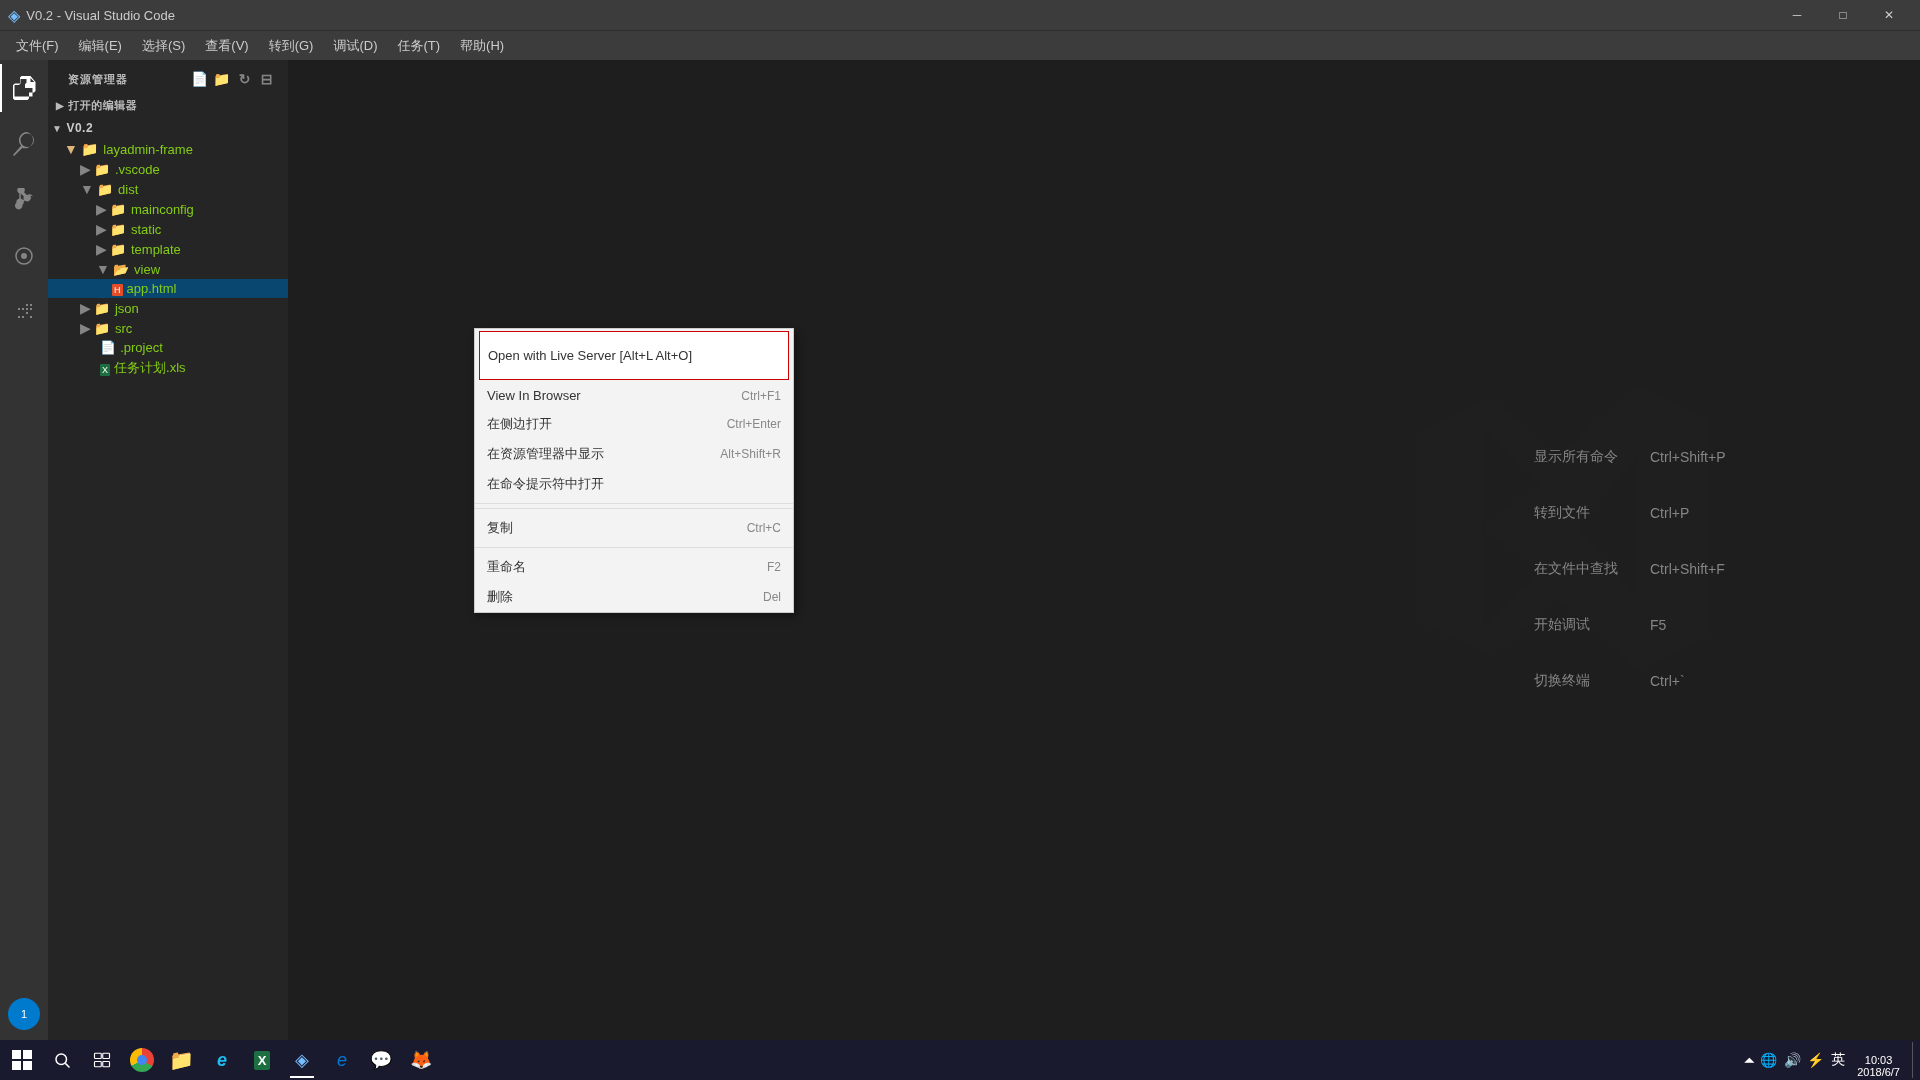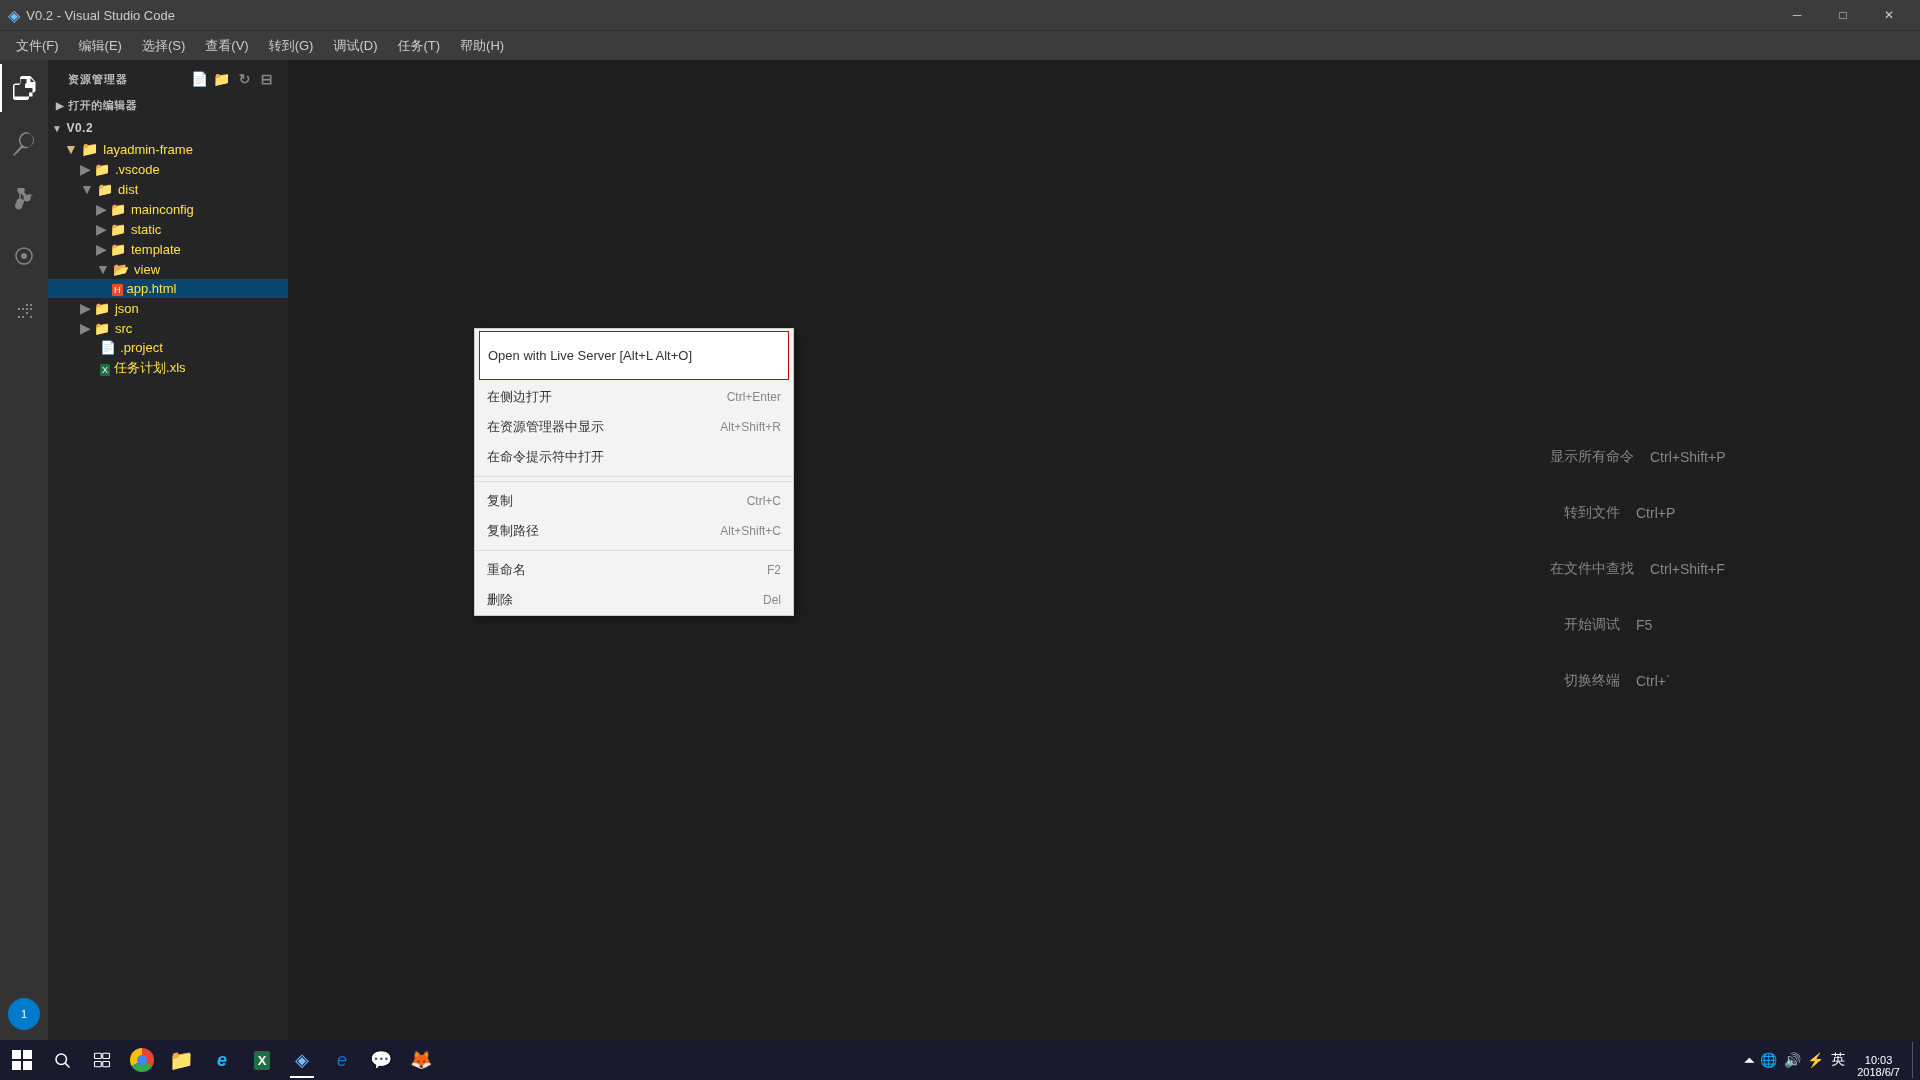--- a/index.html
+++ b/index.html
@@ -147,21 +147,21 @@
     .tree-item {
       display: flex;
       align-items: center;
       padding: 2px 0;
       cursor: pointer;
       white-space: nowrap;
       overflow: hidden;
     }
     .tree-item.selected { background: #094771; }
     .tree-item .item-icon { margin-right: 4px; font-size: 14px; }
-    .tree-item .item-label { font-size: 13px; color: #fde047; }
+    .tree-item .item-label { font-size: 13px; color: #84cc16; }
 
     
     .folder-icon { color: #dcb67a; }
 
     
     #editor-area {
       flex: 1;
       background: #1e1e1e;
       position: relative;
       display: flex;
@@ -188,22 +188,22 @@
       right: 150px;
       top: 50%;
       transform: translateY(-50%);
       display: flex;
       flex-direction: column;
       gap: 18px;
     }
     .shortcut-row {
       display: flex;
       align-items: center;
-      justify-content: center;
-      gap: 16px;
+      justify-content: space-between;
+      gap: 32px;
       margin-top: 20px;
     }
     .shortcut-label {
       color: #858585;
       font-size: 14px;
       text-align: right;
     }
     .shortcut-key {
       color: #858585;
       font-size: 14px;
@@ -501,40 +501,40 @@
         <span class="shortcut-label">切换终端</span>
         <span class="shortcut-key">Ctrl+`</span>
       </div>
     </div>
 
     <div id="context-menu">
       <div class="ctx-item highlighted">
         <span class="ctx-item-label">Open with Live Server [Alt+L Alt+O]</span>
       </div>
       <div class="ctx-item">
+        <span class="ctx-item-label">View In Browser</span>
+        <span class="ctx-item-shortcut">Ctrl+F1</span>
+      </div>
+      <div class="ctx-item">
         <span class="ctx-item-label">在侧边打开</span>
         <span class="ctx-item-shortcut">Ctrl+Enter</span>
       </div>
       <div class="ctx-item">
         <span class="ctx-item-label">在资源管理器中显示</span>
         <span class="ctx-item-shortcut">Alt+Shift+R</span>
       </div>
       <div class="ctx-item">
         <span class="ctx-item-label">在命令提示符中打开</span>
         <span class="ctx-item-shortcut"></span>
       </div>
       <div class="ctx-separator"></div>
       <div class="ctx-separator"></div>
       <div class="ctx-item">
         <span class="ctx-item-label">复制</span>
         <span class="ctx-item-shortcut">Ctrl+C</span>
-      </div>
-      <div class="ctx-item">
-        <span class="ctx-item-label">复制路径</span>
-        <span class="ctx-item-shortcut">Alt+Shift+C</span>
       </div>
       <div class="ctx-separator"></div>
       <div class="ctx-item">
         <span class="ctx-item-label">重命名</span>
         <span class="ctx-item-shortcut">F2</span>
       </div>
       <div class="ctx-item">
         <span class="ctx-item-label">删除</span>
         <span class="ctx-item-shortcut">Del</span>
       </div>

